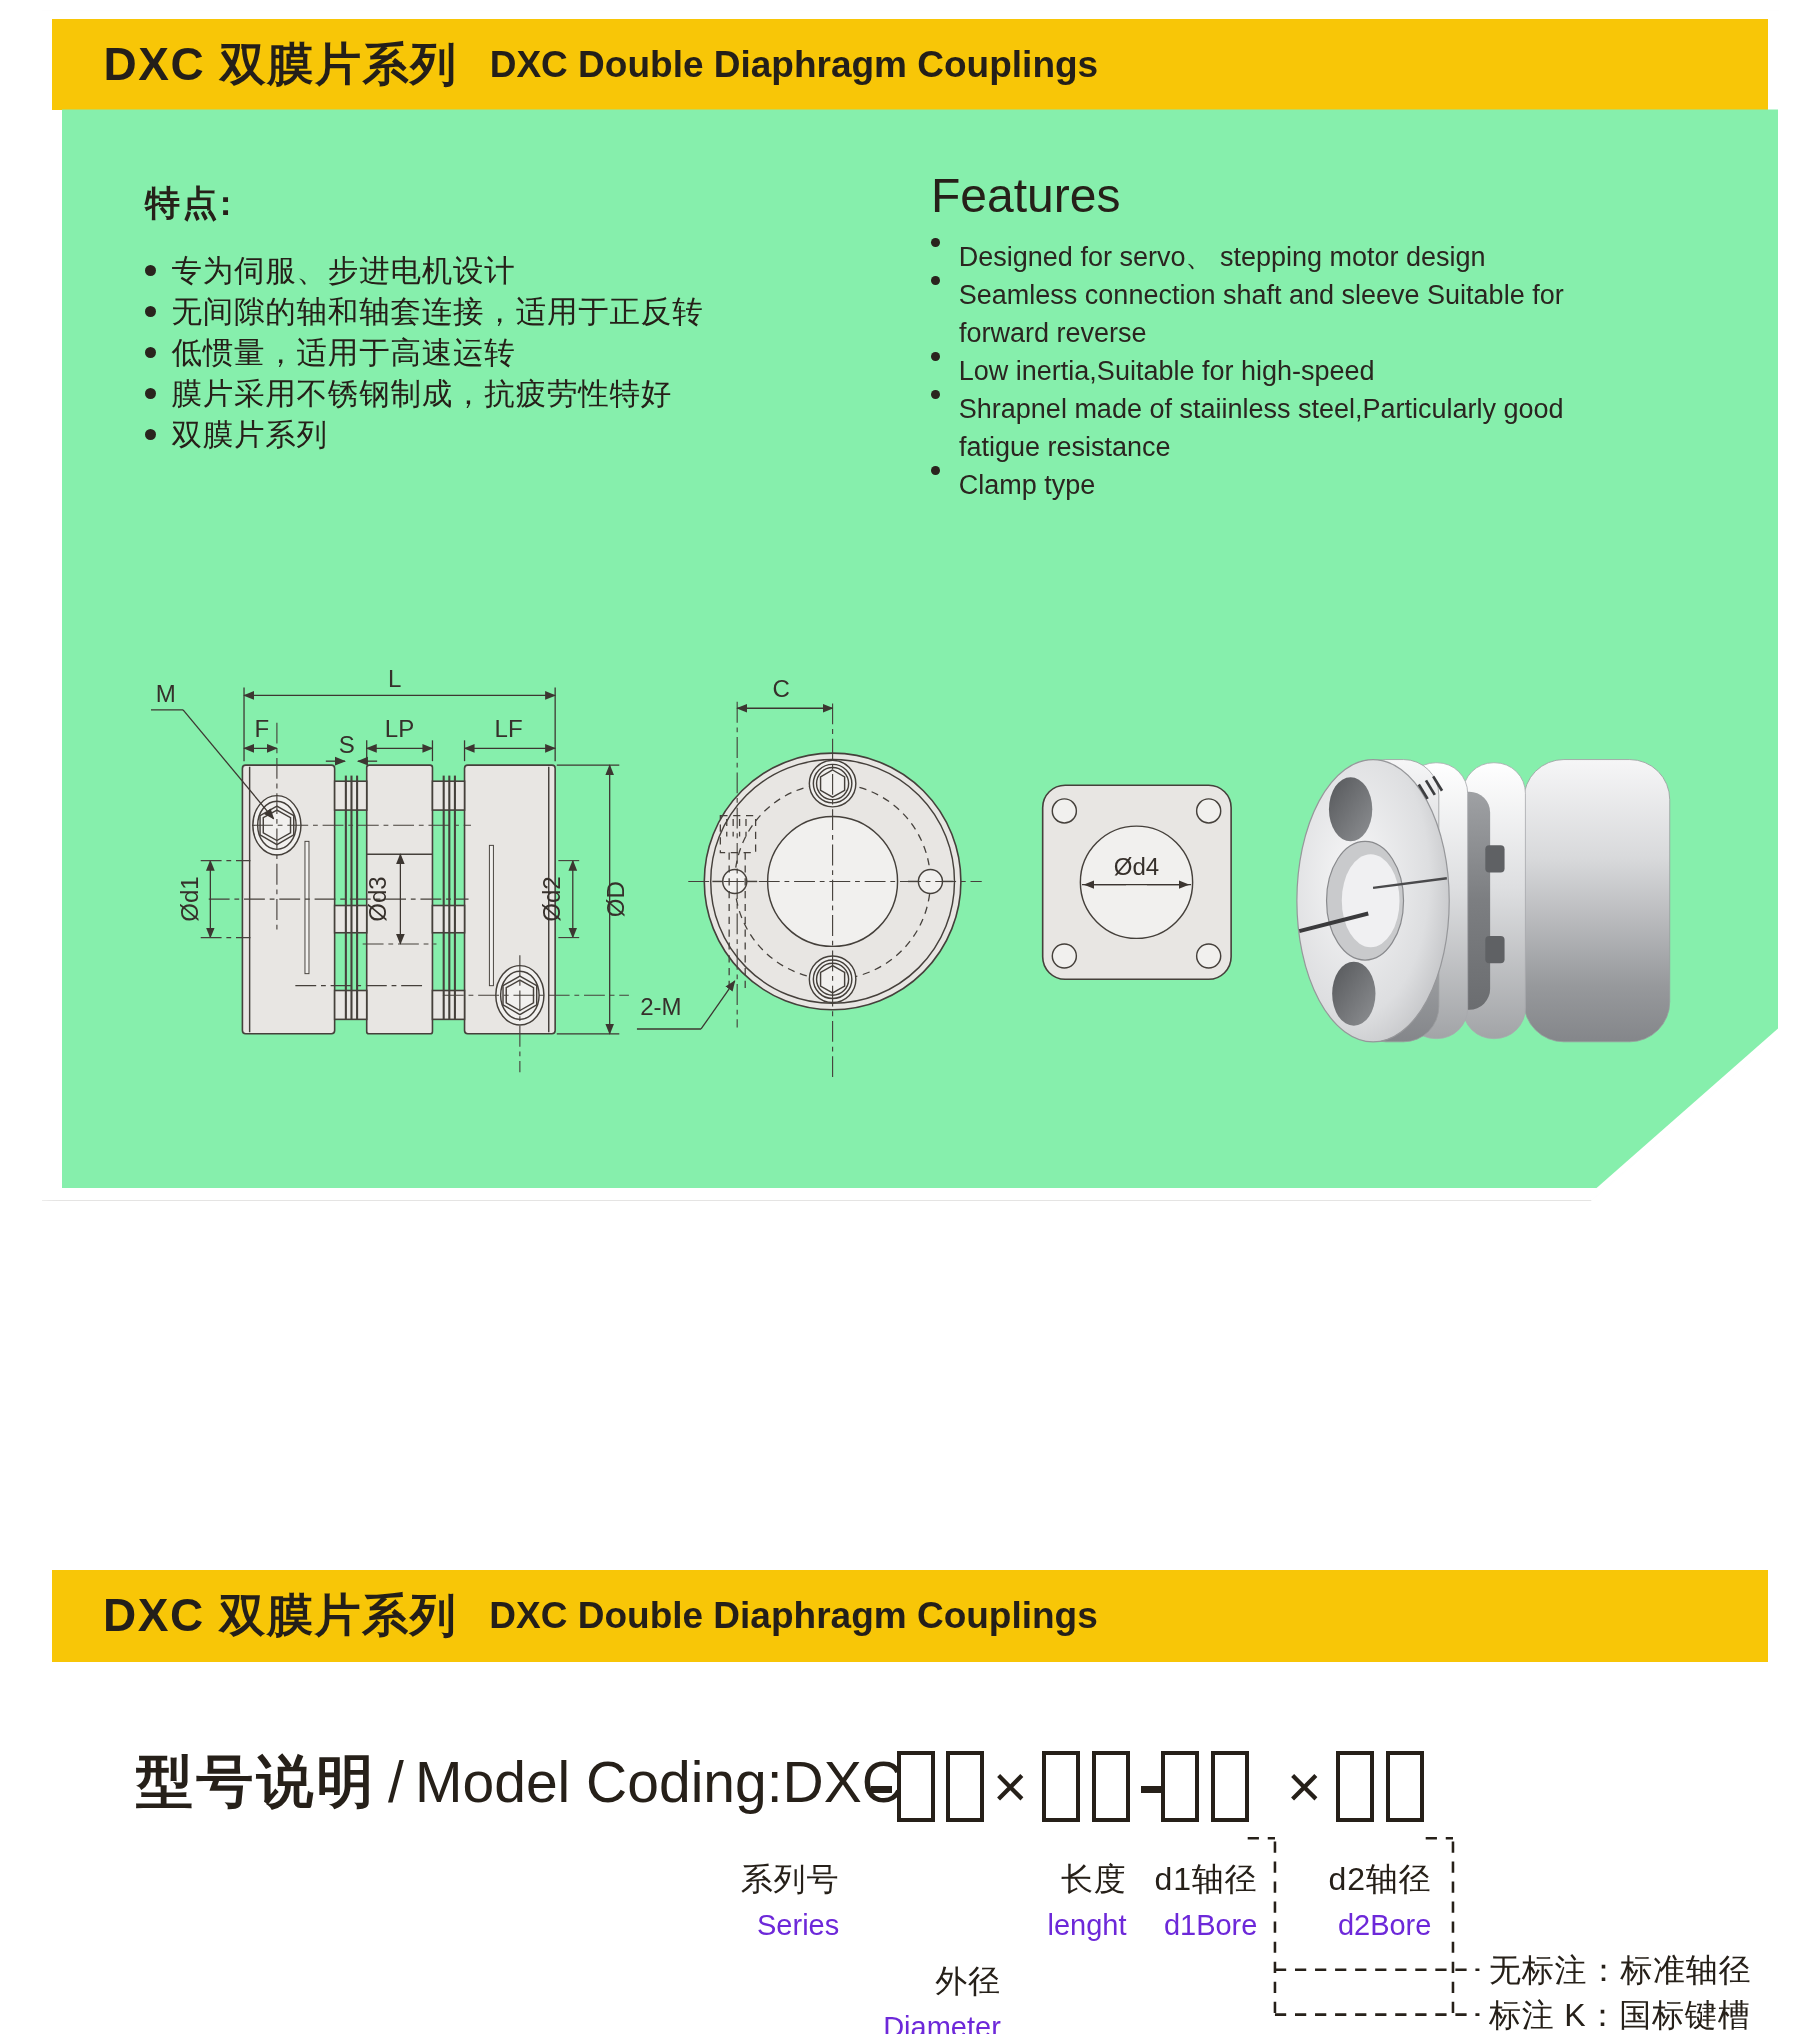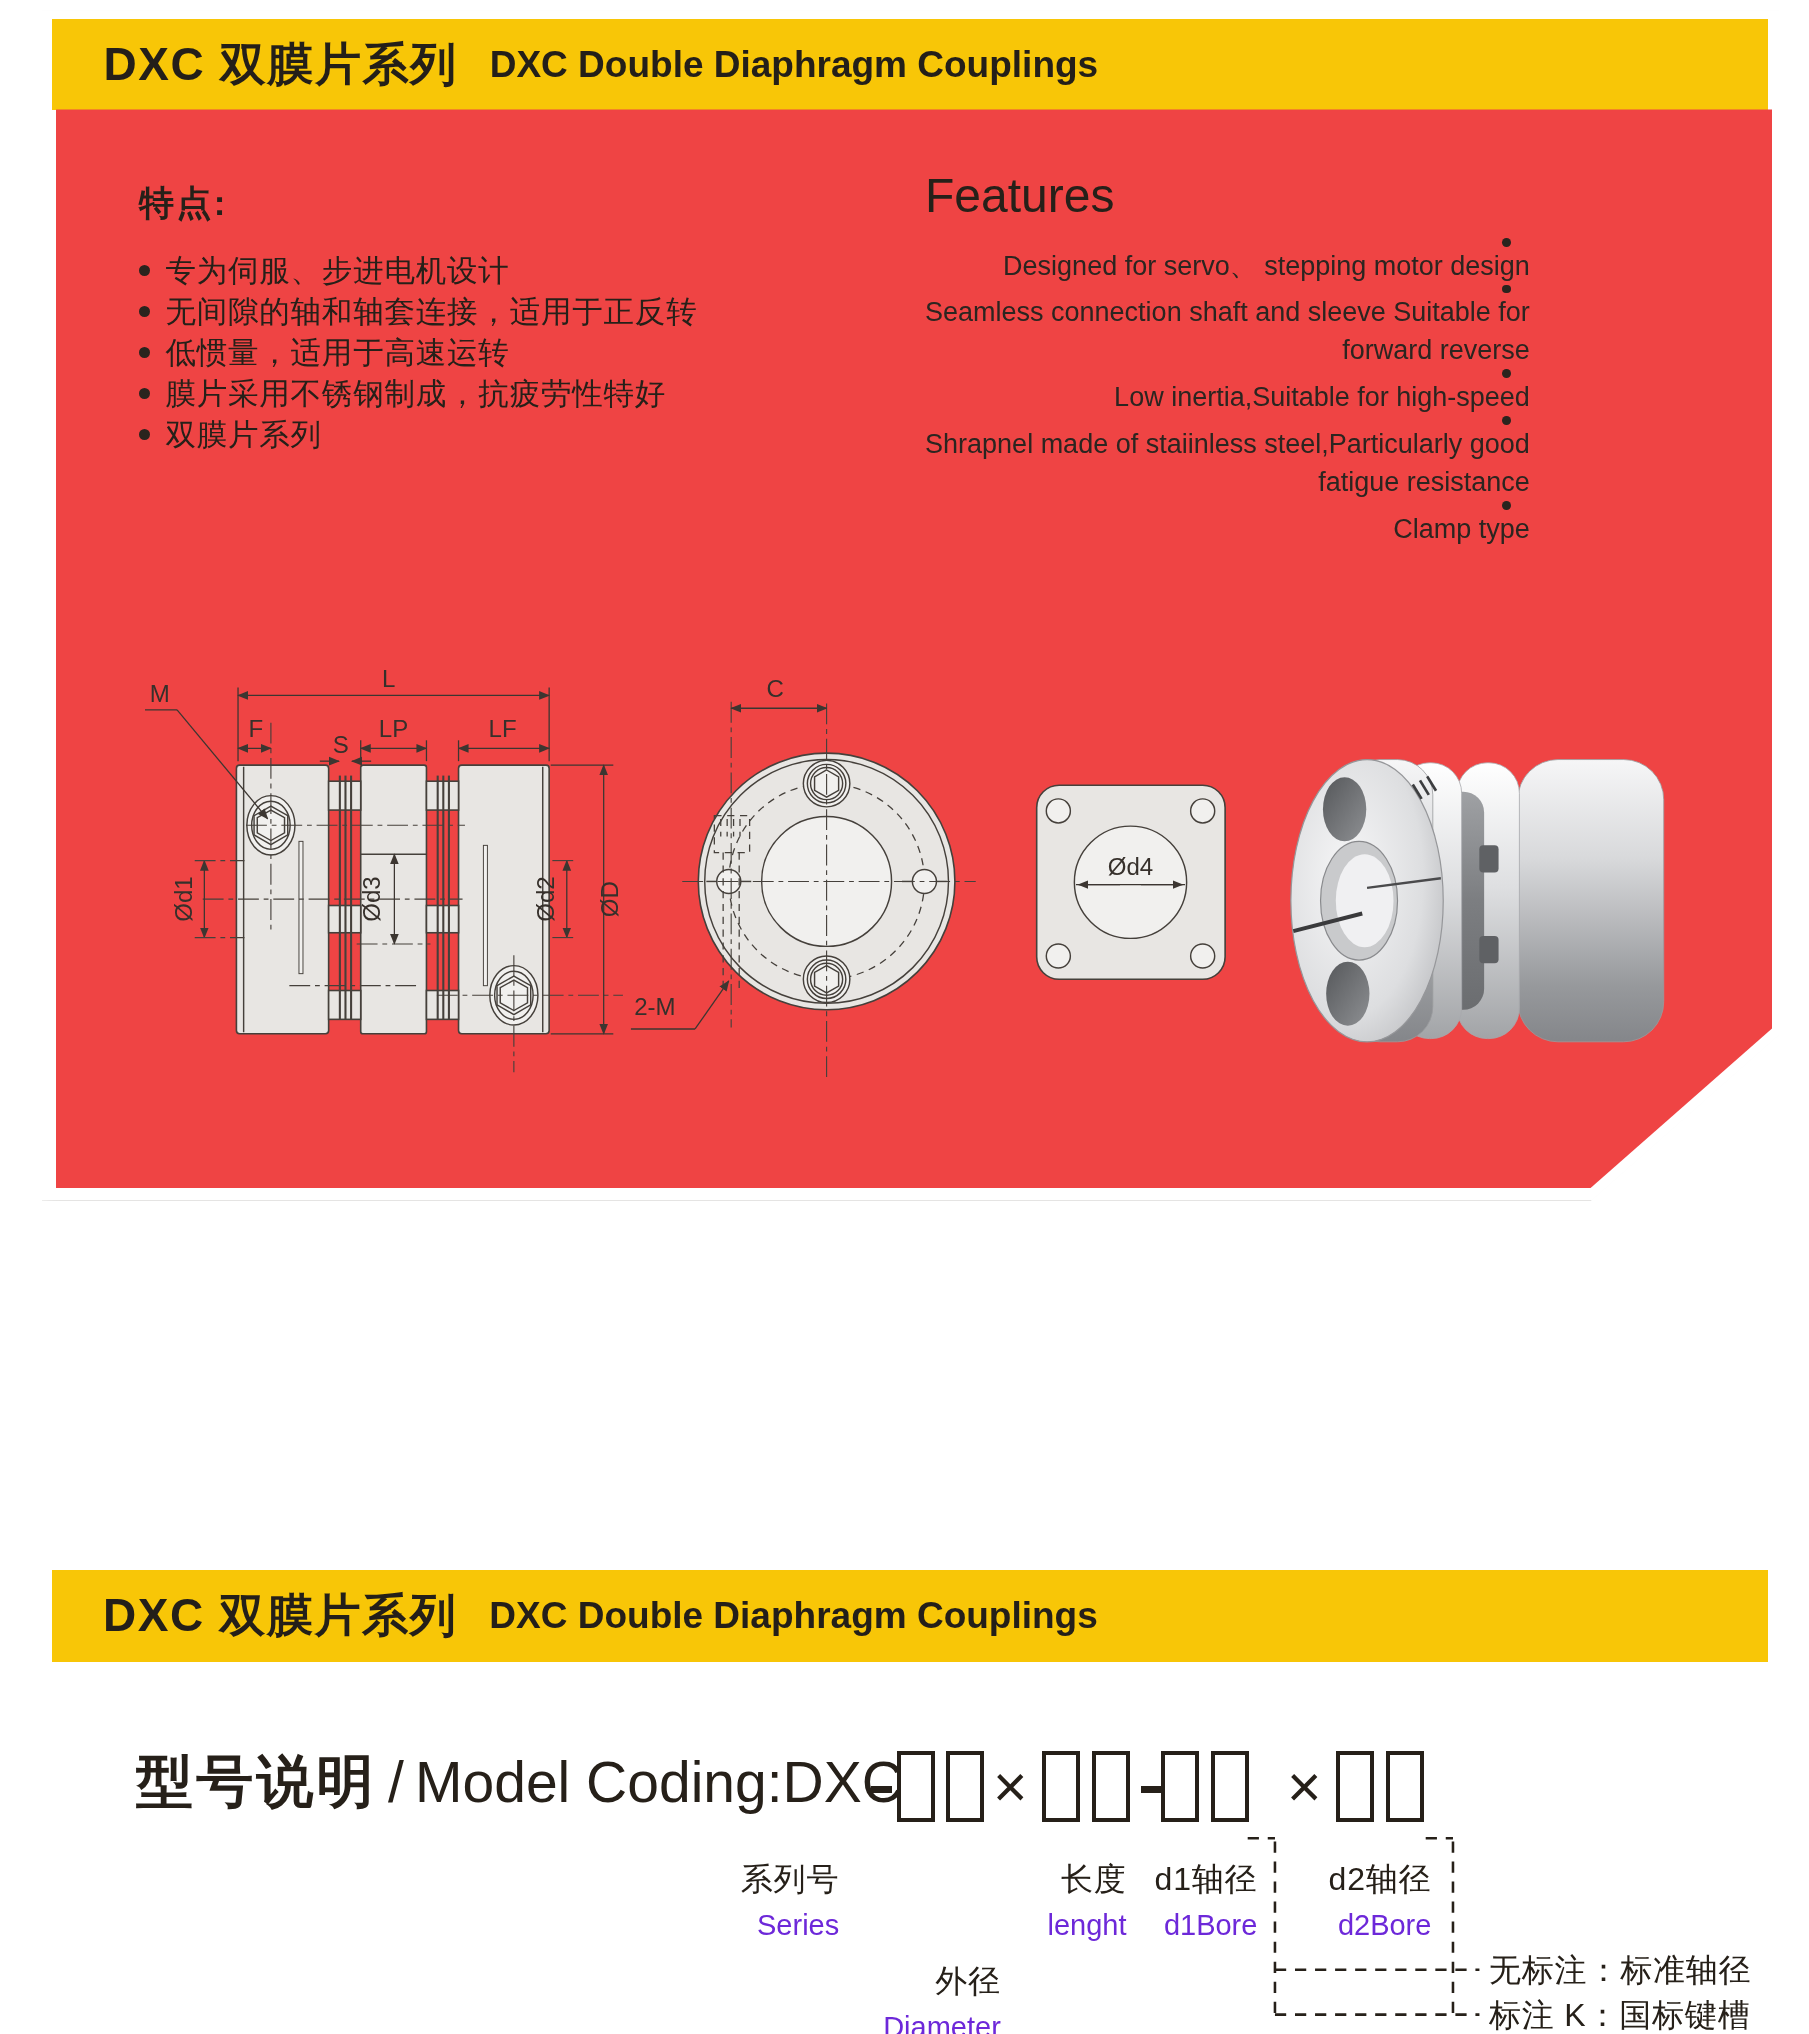--- a/index.html
+++ b/index.html
@@ -20,34 +20,34 @@
     filter:drop-shadow(-3.2px 8px 11.2px rgba(70,62,55,.38));
     background:#fdfdfd;
   }
   .ybar{
     position:absolute;left:10.4px;top:8.8px;width:1716px;height:91px;background:#f8c607;
     display:flex;align-items:center;padding-left:51px;box-sizing:border-box;gap:32px;
   }
   .ybar .t-zh{font-size:46px;font-weight:700;letter-spacing:1.6px;color:#241f19;}
   .ybar .t-en{font-size:37px;font-weight:700;color:#241f19;letter-spacing:0px;}
   .gray{
-    position:absolute;left:14px;top:99px;width:1716px;height:1079px;background:#ef4444;
+    position:absolute;left:20px;top:99px;width:1716px;height:1079px;background:#86efac;
     clip-path:polygon(0 0,1716px 0,1716px 919px,1534px 1079px,0 1079px);
   }
 
   
   .feat-zh{position:absolute;left:83px;top:71px;}
   .feat-zh .hd{font-size:35px;font-weight:700;letter-spacing:2.4px;}
   .feat-zh ul{list-style:none;margin:22.5px 0 0 0;padding:0;}
   .feat-zh li{font-size:30.5px;line-height:41px;letter-spacing:0.8px;display:flex;align-items:center;}
   .dotc{width:11.2px;height:11.2px;border-radius:50%;background:#2a241e;margin-right:15.2px;flex:0 0 auto;}
   
   .feat-en{position:absolute;left:869px;top:59px;}
   .feat-en .hd{font-size:48px;font-weight:400;margin-bottom:14.4px;}
-  .feat-en .row{font-size:27px;line-height:38px;display:flex;align-items:flex-end;color:#2b2520;flex-direction:column;}
+  .feat-en .row{font-size:27px;line-height:38px;display:flex;align-items:flex-start;color:#2b2520;}
   .feat-en .dot{width:8.8px;height:8.8px;border-radius:50%;background:#2a241e;margin-right:19px;flex:0 0 auto;}
   .feat-en .cont{padding-left:28px;}
 
   
   svg.draw{position:absolute;left:0;top:0;width:1716px;height:1079px;}
   .bodyfill{fill:#e8e6e3;stroke:#45403b;stroke-width:2;}
   .lite{fill:#f1f0ee;stroke:#45403b;stroke-width:1.8;}
   .ln{stroke:#45403b;stroke-width:1.8;fill:none;}
   .dim{stroke:#3c3631;stroke-width:1.6;fill:none;}
   .cl{stroke:#45403b;stroke-width:1.4;fill:none;stroke-dasharray:26 6 6 6;}

